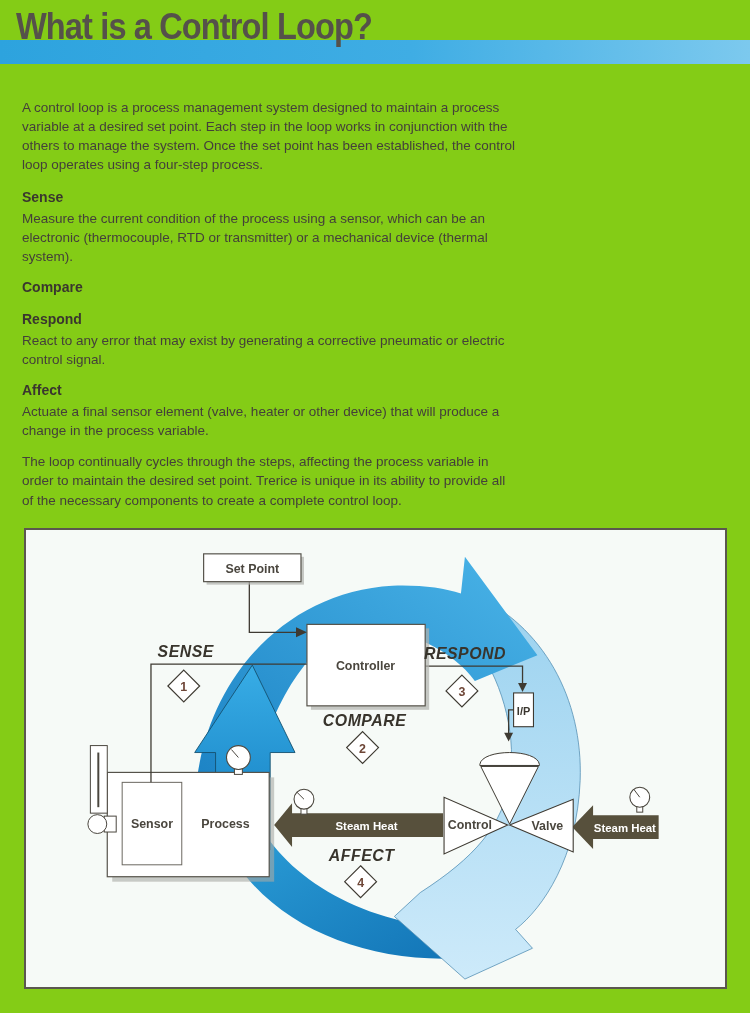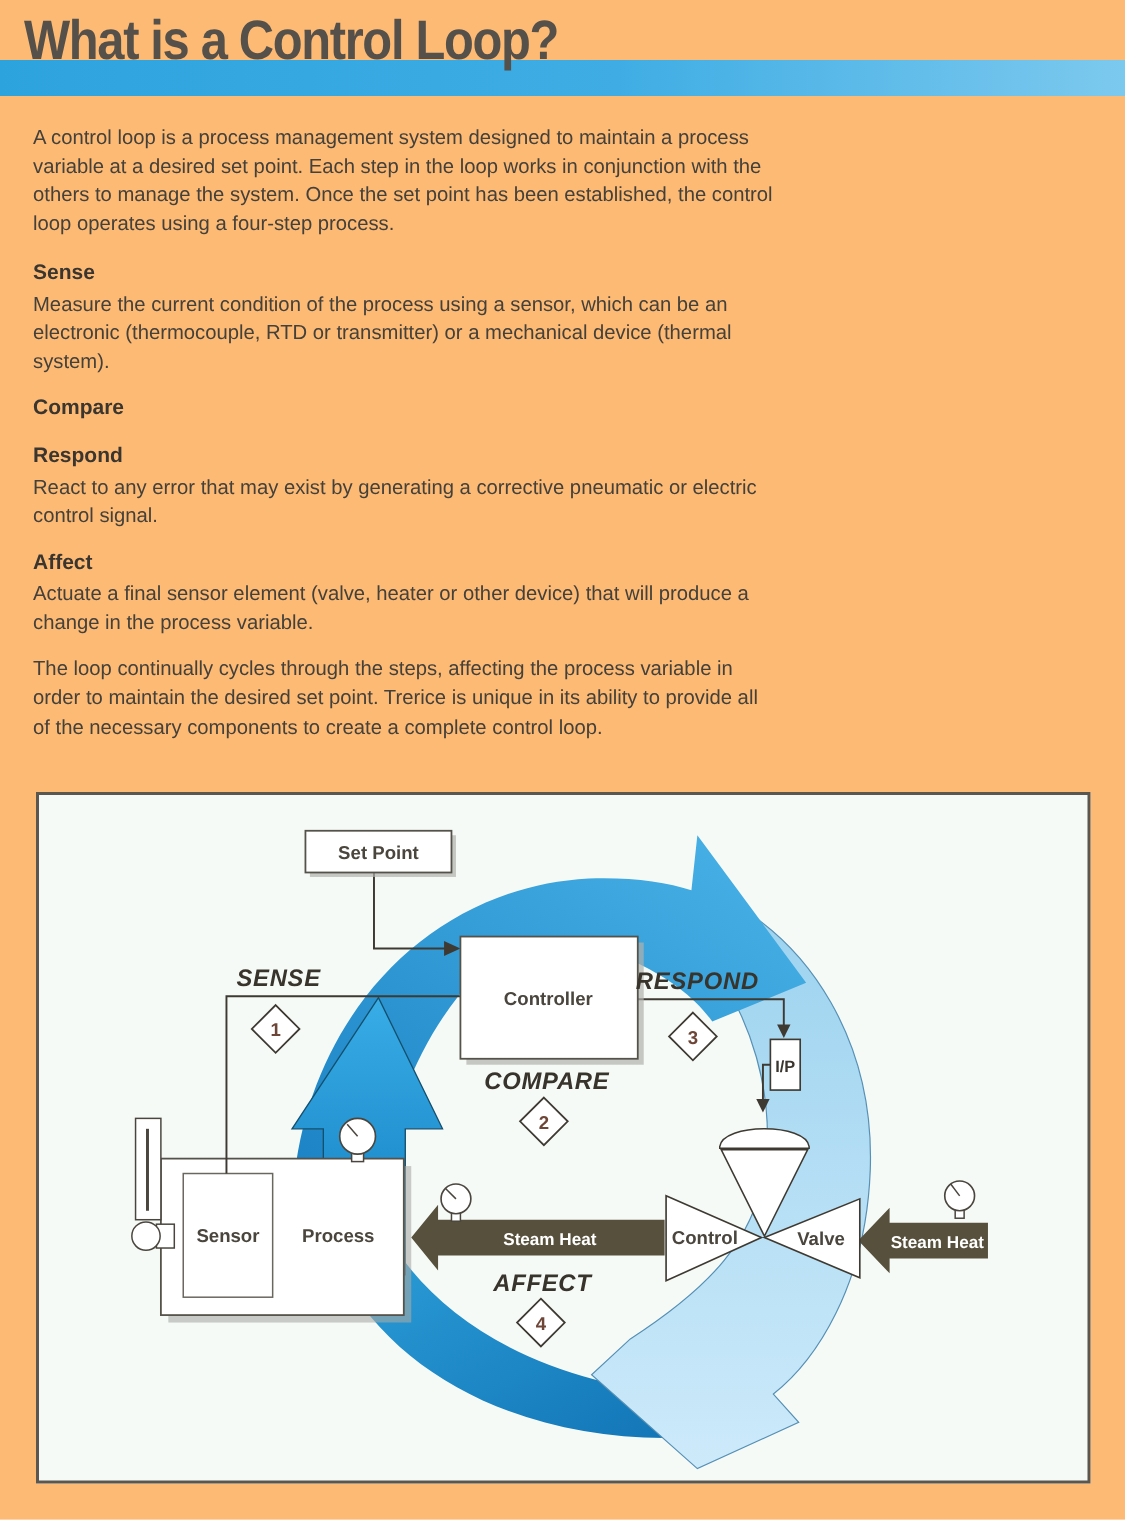--- a/index.html
+++ b/index.html
@@ -1,34 +1,34 @@
 <!DOCTYPE html>
 <html><head>
 <meta charset="utf-8">
 <style>
   * { margin:0; padding:0; box-sizing:border-box; }
   body { font-family:"Liberation Sans", sans-serif; }
   #page {
     position:relative; width:750px; height:1013px;
-    background:#fdba74; overflow:hidden;
+    background:#84cc16; overflow:hidden;
   }
   
   #title-bar {
     position:absolute; left:0; top:40px; width:750px; height:24px;
     background:linear-gradient(to right,#2da3de 0%,#3fadE4 55%,#7cc9ee 100%);
   }
   #page-title {
     position:absolute; left:16px; top:6px; width:700px;
     font-size:37px; font-weight:bold; color:#55514a;
     letter-spacing:-1px; transform:scaleX(.88); transform-origin:left top;
     white-space:nowrap;
   }
   
   #text-col {
-    position:absolute; left:22px; top:82px; width:494px;
+    position:absolute; left:22px; top:98px; width:494px;
     color:#44403a; font-size:13.5px; line-height:1.42;
   }
   #text-col p.para { margin-bottom:13px; }
   #text-col h2 {
     font-size:14px; font-weight:bold; color:#3a362f;
     margin-top:2px; margin-bottom:1px;
   }
   #text-col .step { margin-bottom:12px; }
   
   #diagram-box {

